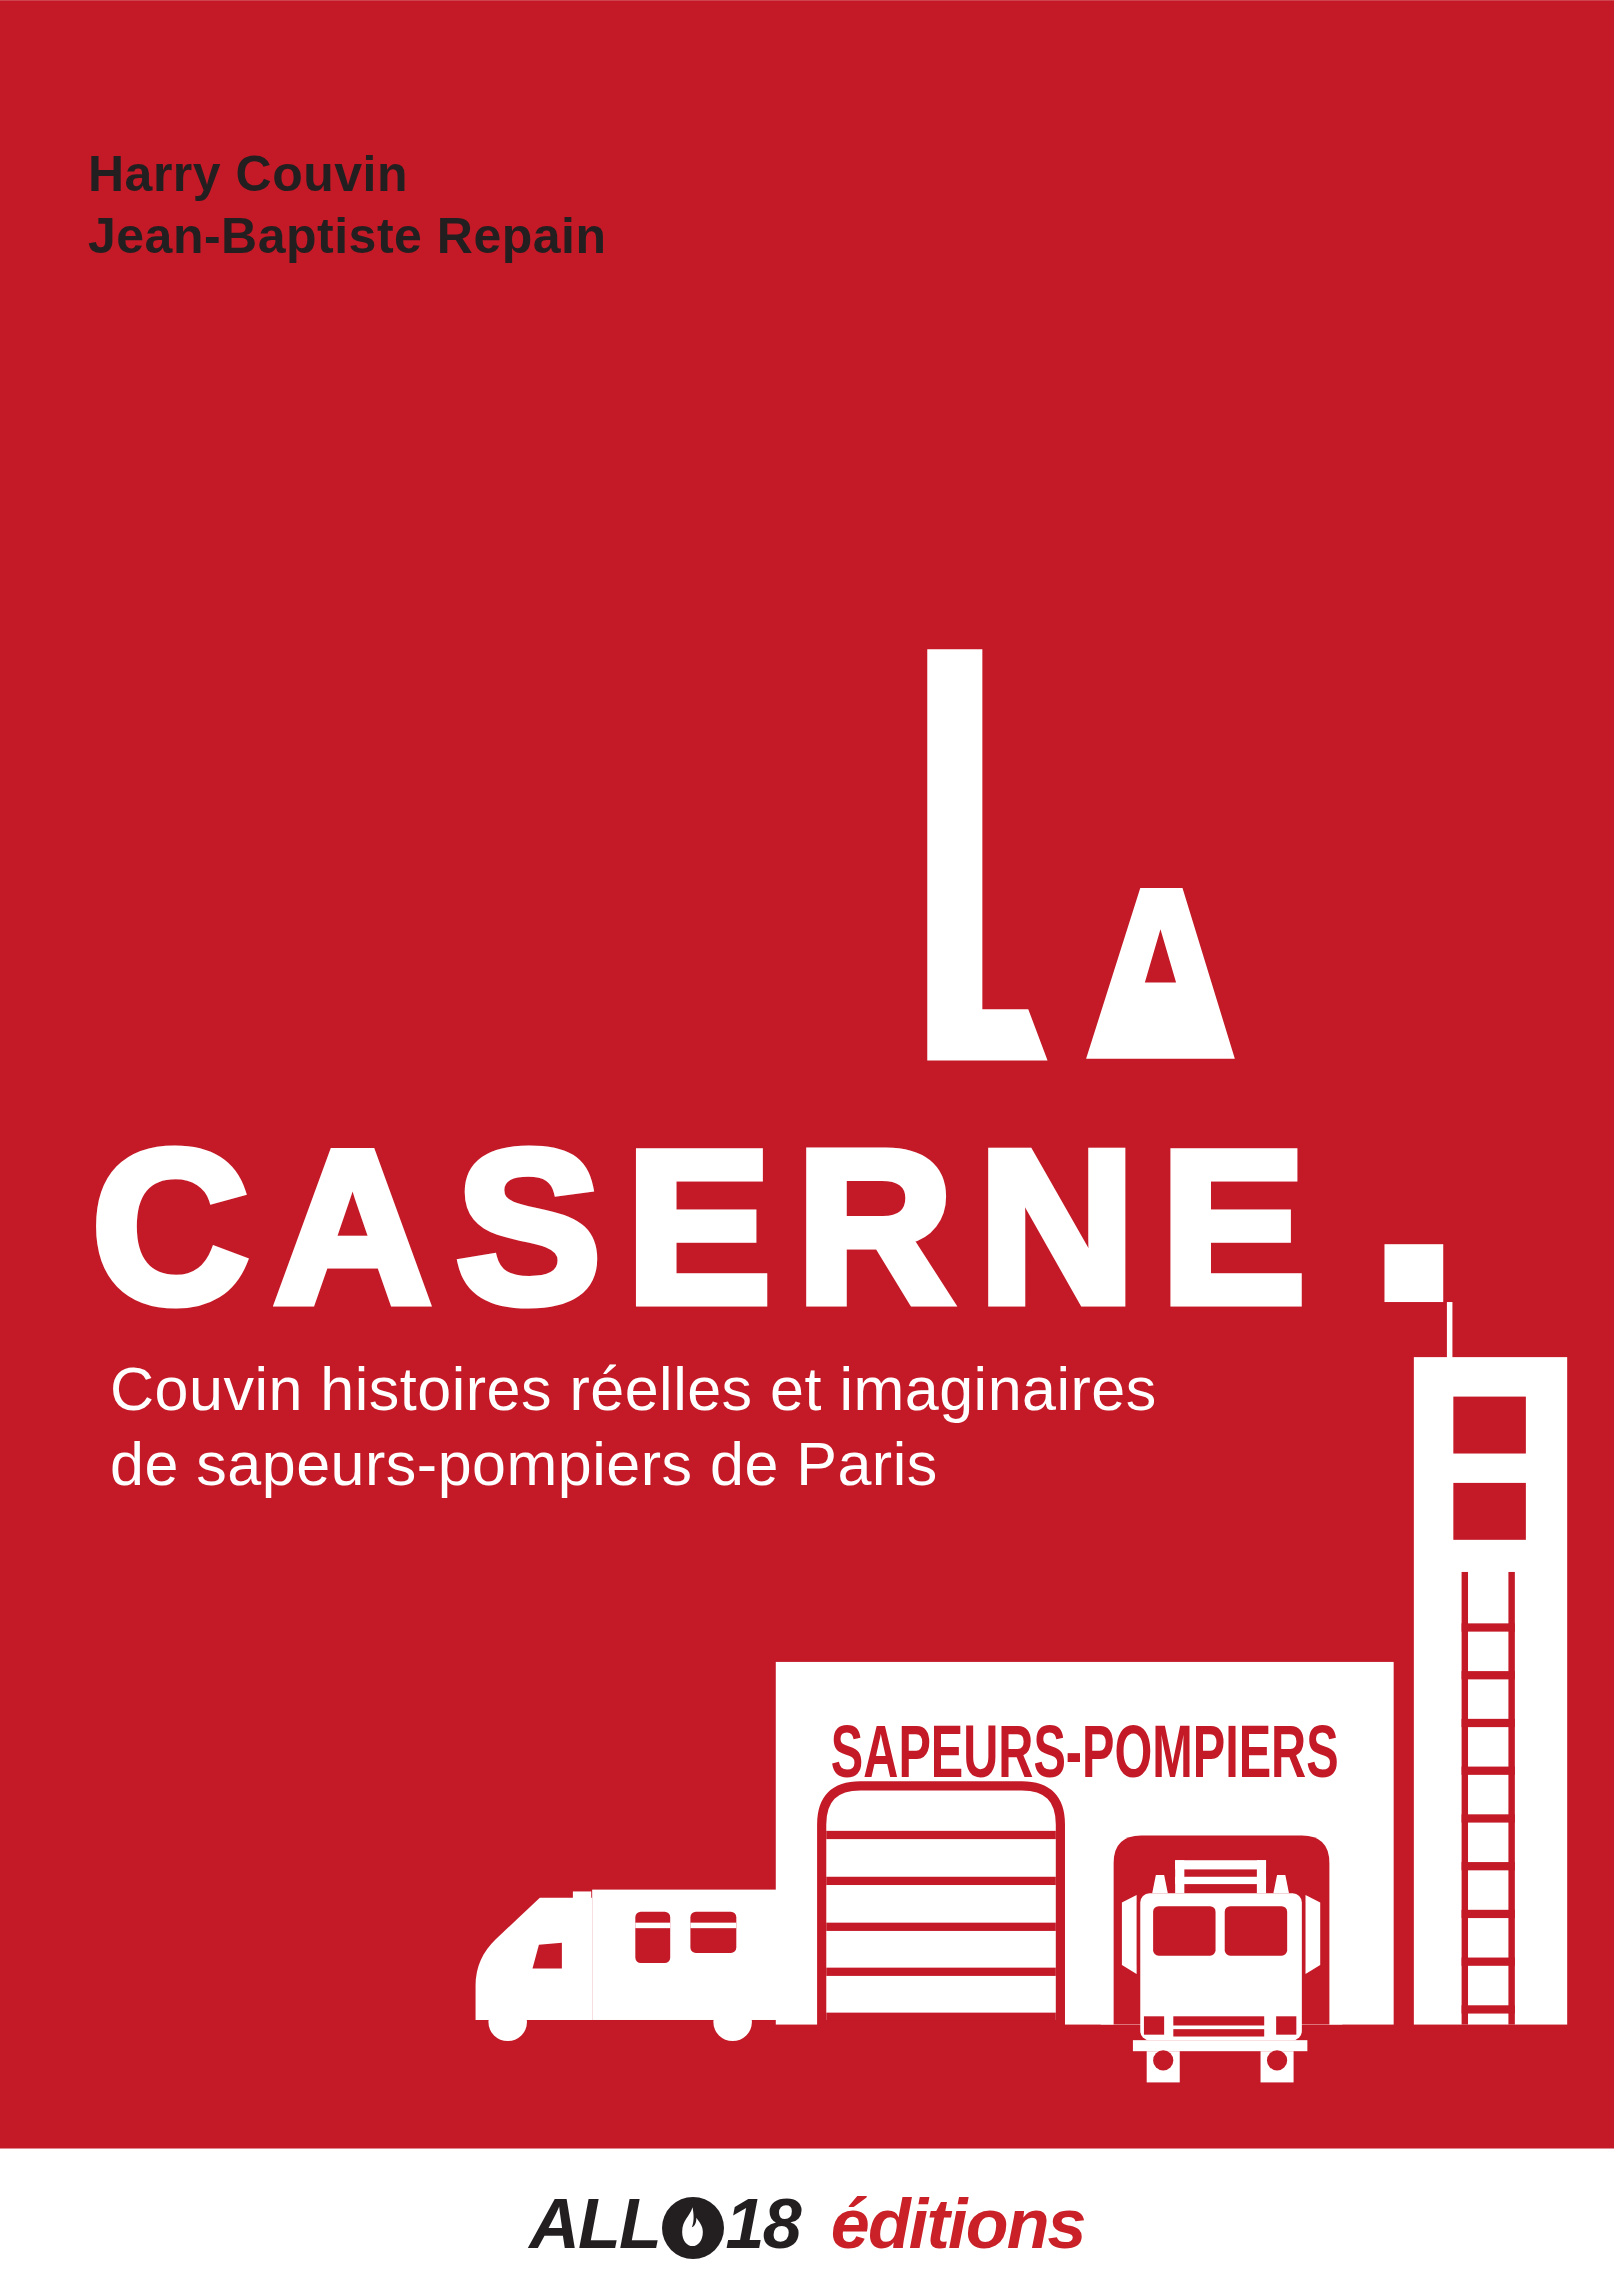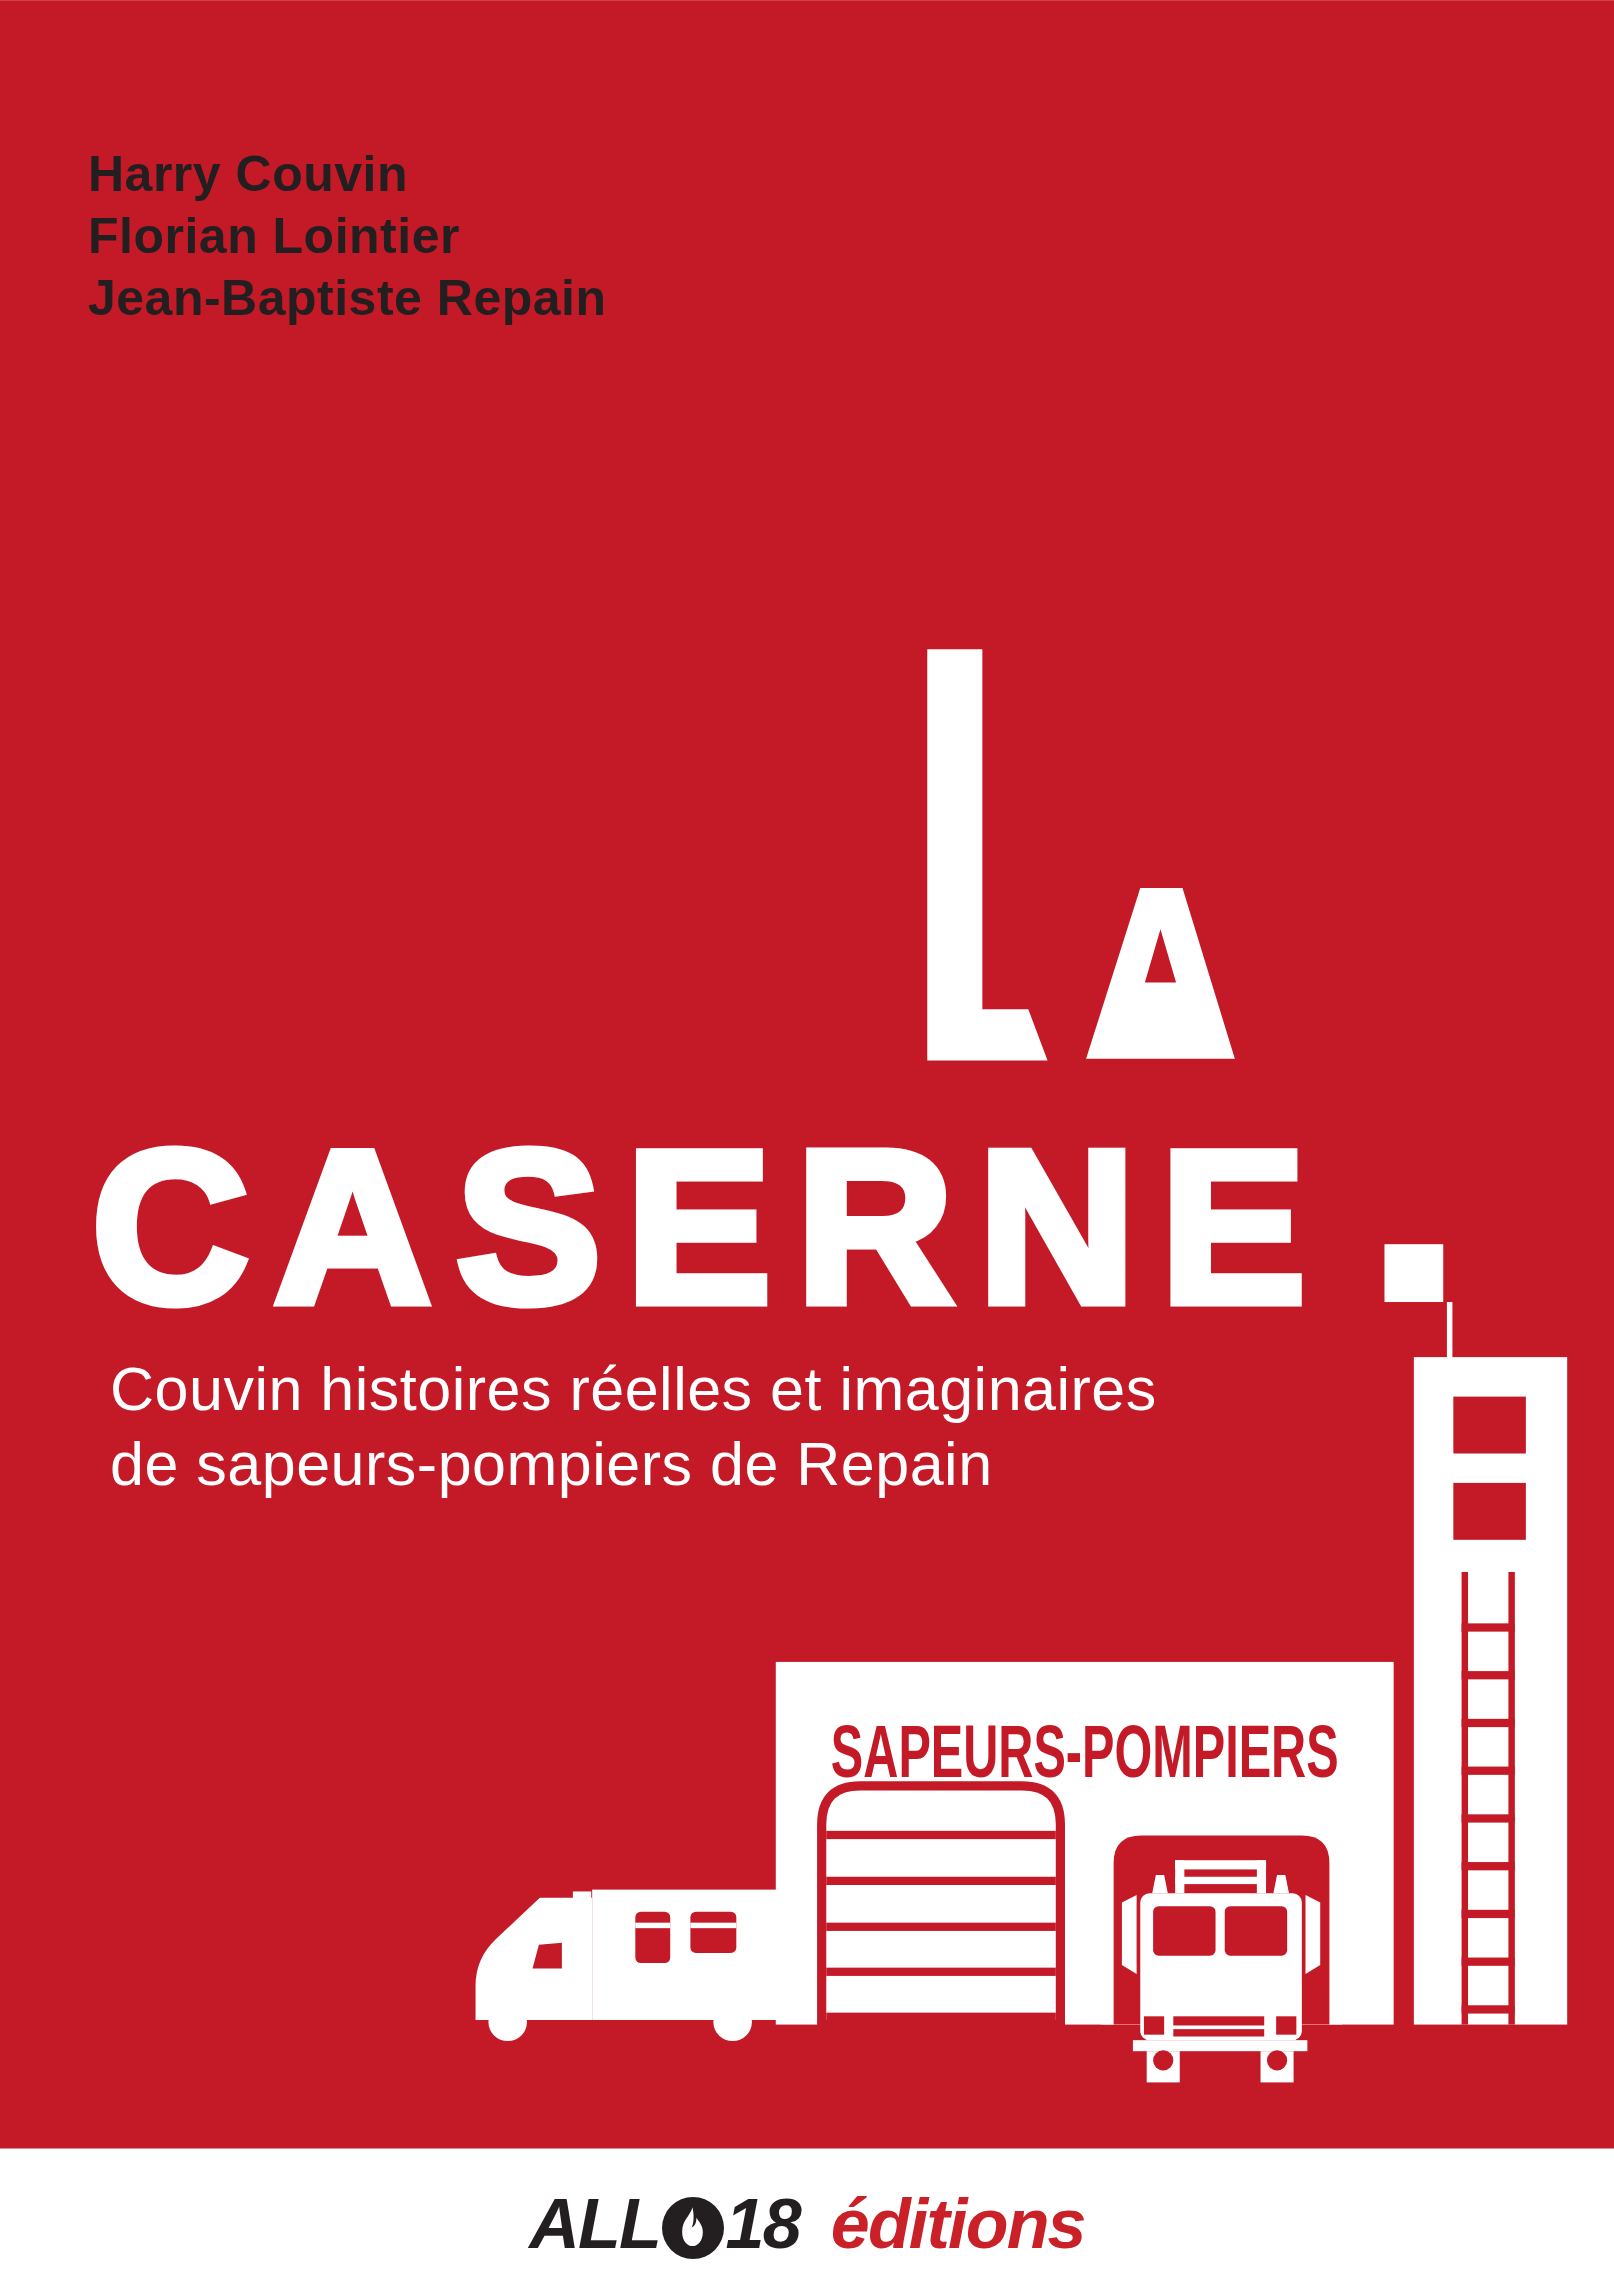--- a/index.html
+++ b/index.html
@@ -123,27 +123,26 @@
         <rect x="692" y="2082" width="38" height="56" rx="6"></rect>
         <rect x="752" y="2082" width="50" height="45" rx="6"></rect>
       </g>
       <rect x="692" y="2094" width="38" height="6" fill="#ffffff"></rect>
       <rect x="752" y="2094" width="50" height="6" fill="#ffffff"></rect>
     </g>
   </svg>
 
   <div class="authors">
     <div>Harry Couvin</div>
-    <div>Florian Lointier</div>
     <div>Jean-Baptiste Repain</div>
   </div>
 
   <div class="subtitle">
     <div>Couvin histoires réelles et imaginaires</div>
-    <div>de sapeurs-pompiers de Repain</div>
+    <div>de sapeurs-pompiers de Paris</div>
   </div>
 
   <div class="logo">
     <span class="t black">ALL</span>
     <span class="o-circle">
       <svg width="31" height="42" viewBox="0 0 24 32" aria-hidden="true">
         <path fill="#ffffff" d="M12 0 C10 7 4 10 4 19 C4 26 8 30 12 30 C16 30 20 26 20 19
                  C20 14 17 11 15 8 C15 13 13 15 11.5 15.5 C13.5 11 13 5 12 0 Z"></path>
       </svg>
     </span>

